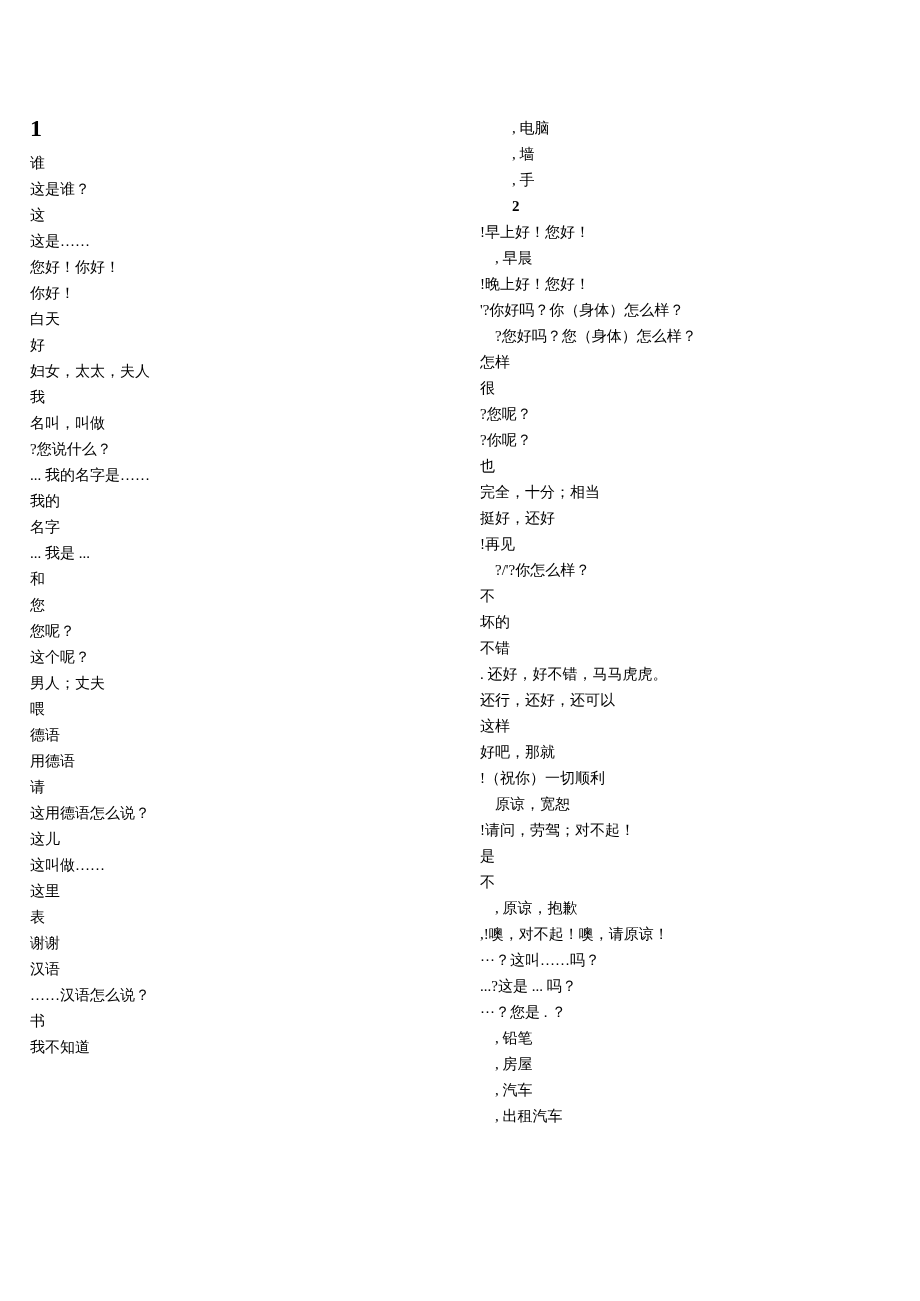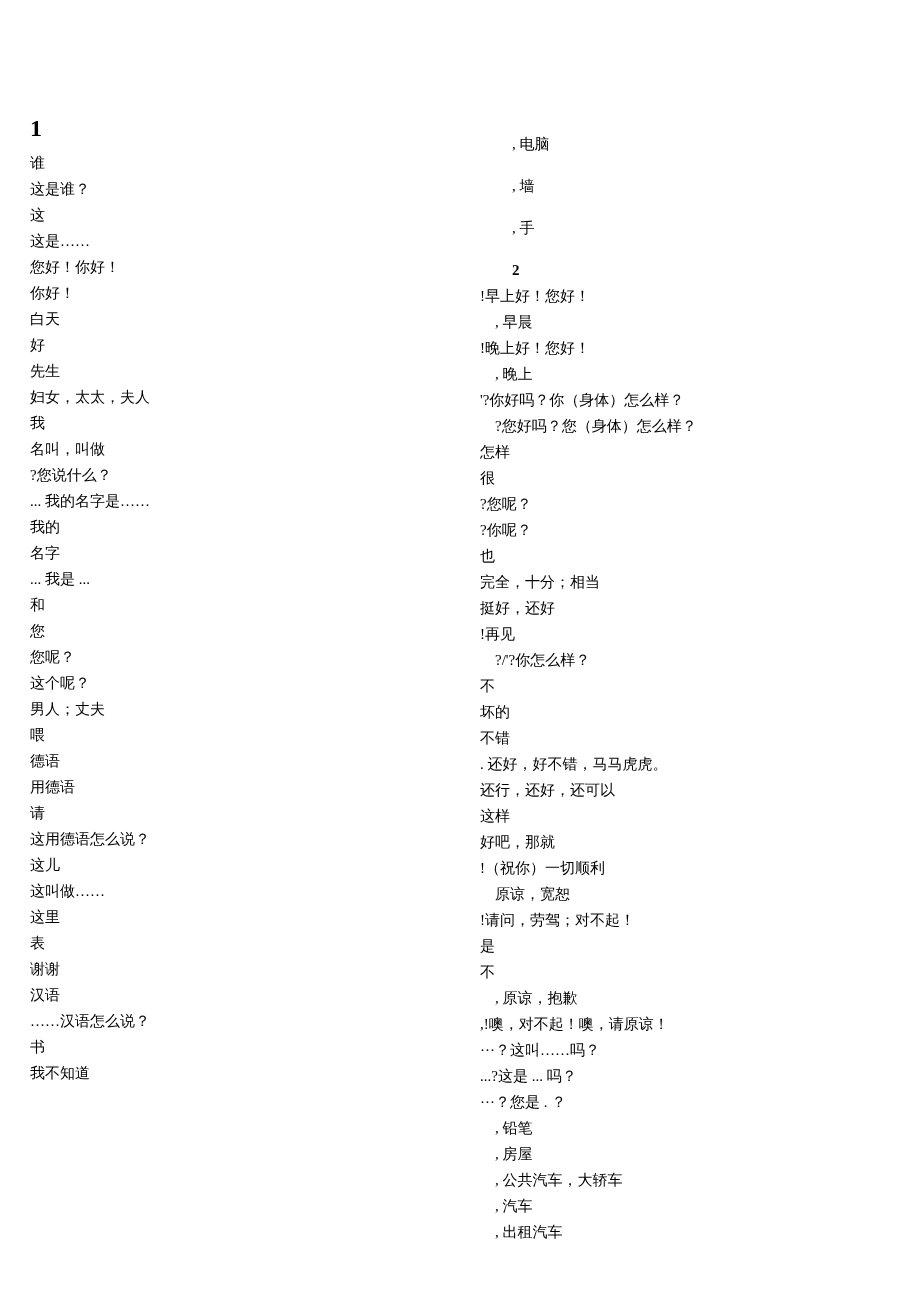--- a/index.html
+++ b/index.html
@@ -27,39 +27,38 @@
     font-family: "Times New Roman", serif;
     font-size: 24px;
     font-weight: bold;
     margin-bottom: 8px;
   }
   .line {
     font-size: 15px;
     line-height: 26px;
     white-space: pre;
   }
-  .indent1 { padding-left: 32px; margin-top: 16px; }
+  .indent1 { padding-left: 32px; }
   .bold { font-weight: bold; }
 </style>
 </head>
 <body>
 
 <div class="page">
 
   <div class="col col-left">
     <div class="num">1</div>
     <div class="line">谁</div>
     <div class="line">这是谁？</div>
     <div class="line">这</div>
     <div class="line">这是……</div>
     <div class="line">您好！你好！</div>
     <div class="line">你好！</div>
     <div class="line">白天</div>
     <div class="line">好</div>
-    <div class="line">先生</div>
     <div class="line">妇女，太太，夫人</div>
     <div class="line">我</div>
     <div class="line">名叫，叫做</div>
     <div class="line">?您说什么？</div>
     <div class="line">... 我的名字是……</div>
     <div class="line">我的</div>
     <div class="line">名字</div>
     <div class="line">... 我是 ...</div>
     <div class="line">和</div>
     <div class="line">您</div>
@@ -83,21 +82,20 @@
   </div>
 
   <div class="col col-right">
     <div class="line indent1">, 电脑</div>
     <div class="line indent1">, 墙</div>
     <div class="line indent1">, 手</div>
     <div class="line indent1 bold">2</div>
     <div class="line">!早上好！您好！</div>
     <div class="line">    , 早晨</div>
     <div class="line">!晚上好！您好！</div>
-    <div class="line">    , 晚上</div>
     <div class="line">'?你好吗？你（身体）怎么样？</div>
     <div class="line">    ?您好吗？您（身体）怎么样？</div>
     <div class="line">怎样</div>
     <div class="line">很</div>
     <div class="line">?您呢？</div>
     <div class="line">?你呢？</div>
     <div class="line">也</div>
     <div class="line">完全，十分；相当</div>
     <div class="line">挺好，还好</div>
     <div class="line">!再见</div>
@@ -114,18 +112,17 @@
     <div class="line">!请问，劳驾；对不起！</div>
     <div class="line">是</div>
     <div class="line">不</div>
     <div class="line">    , 原谅，抱歉</div>
     <div class="line">,!噢，对不起！噢，请原谅！</div>
     <div class="line">···？这叫……吗？</div>
     <div class="line">...?这是 ... 吗？</div>
     <div class="line">···？您是 . ？</div>
     <div class="line">    , 铅笔</div>
     <div class="line">    , 房屋</div>
-    <div class="line">    , 公共汽车，大轿车</div>
     <div class="line">    , 汽车</div>
     <div class="line">    , 出租汽车</div>
   </div>
 
 </div>
 
 </body></html>

